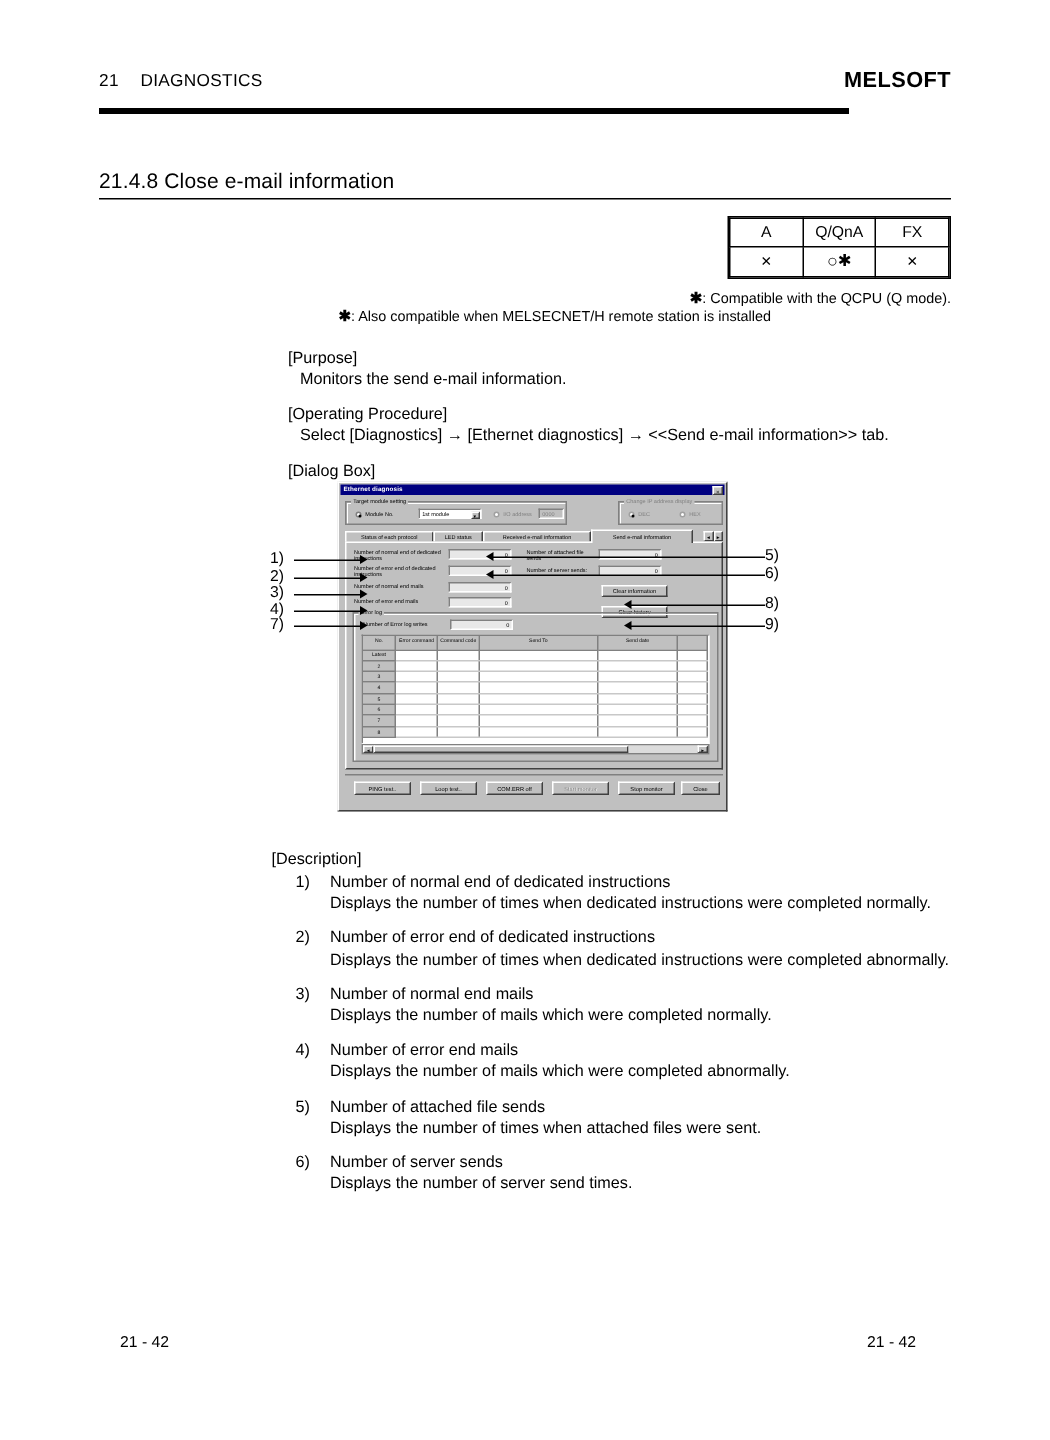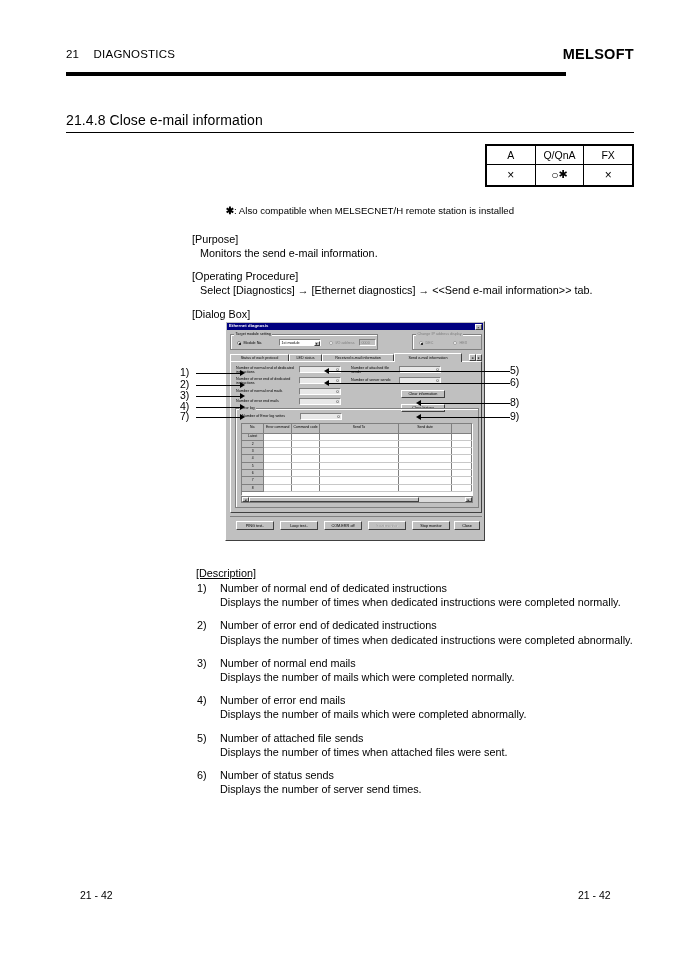--- a/index.html
+++ b/index.html
@@ -54,21 +54,21 @@
   .note-star { font-weight:bold; font-size:10px; }
 
   
   .blk { position:absolute; font-size:10.8px; line-height:14px; }
   .blk-purpose  { left:192px; top:232px; }
   .blk-op       { left:192px; top:269px; }
   .blk-dialog   { left:192px; top:307px; }
   .indent { padding-left:8px; }
 
   
-  .desc-head { position:absolute; left:196px; top:567px; font-size:10.8px;text-decoration:underline; }
+  .desc-head { position:absolute; left:181px; top:567px; font-size:10.8px; }
   .desc-list { position:absolute; left:192px; top:581px; width:442px; }
   .desc-item { position:relative; padding-left:28px; margin-bottom:9px; font-size:10.8px; line-height:14.2px; }
   .desc-item .n { position:absolute; left:5px; top:0; }
   .desc-item .t { display:block; }
   .desc-item .b { display:block; }
   .desc-item .b.just { text-align:justify; text-align-last:left; }
 
   
   .foot-l { position:absolute; left:80px; top:889px; font-size:10.5px; }
   .foot-r { position:absolute; left:578px; top:889px; font-size:10.5px; }
@@ -260,20 +260,23 @@
       </tr>
       <tr class="vals">
         <td>×</td>
         <td><span>○</span><span class="star">✱</span></td>
         <td>×</td>
       </tr>
     </tbody>
       </table>
   </div>
 
+  <div class="note1">
+    <span class="note-star">✱</span><span>: Compatible with the QCPU (Q mode).</span>
+  </div>
   <div class="note2">
     <span class="note-star">✱</span><span>: Also compatible when MELSECNET/H remote station is installed</span>
   </div>
 
   <div class="blk blk-purpose">
     <div>[Purpose]</div>
     <div class="indent">Monitors the send e-mail information.</div>
   </div>
 
   <div class="blk blk-op">
@@ -522,21 +525,21 @@
       <span class="t">Number of error end mails</span>
       <span class="b">Displays the number of mails which were completed abnormally.</span>
     </div>
     <div class="desc-item">
       <span class="n">5)</span>
       <span class="t">Number of attached file sends</span>
       <span class="b">Displays the number of times when attached files were sent.</span>
     </div>
     <div class="desc-item">
       <span class="n">6)</span>
-      <span class="t">Number of status sends</span>
+      <span class="t">Number of server sends</span>
       <span class="b">Displays the number of server send times.</span>
     </div>
   </div>
 
   <div class="foot-l">21 - 42</div>
   <div class="foot-r">21 - 42</div>
 
 </div>
 
 </body></html>

